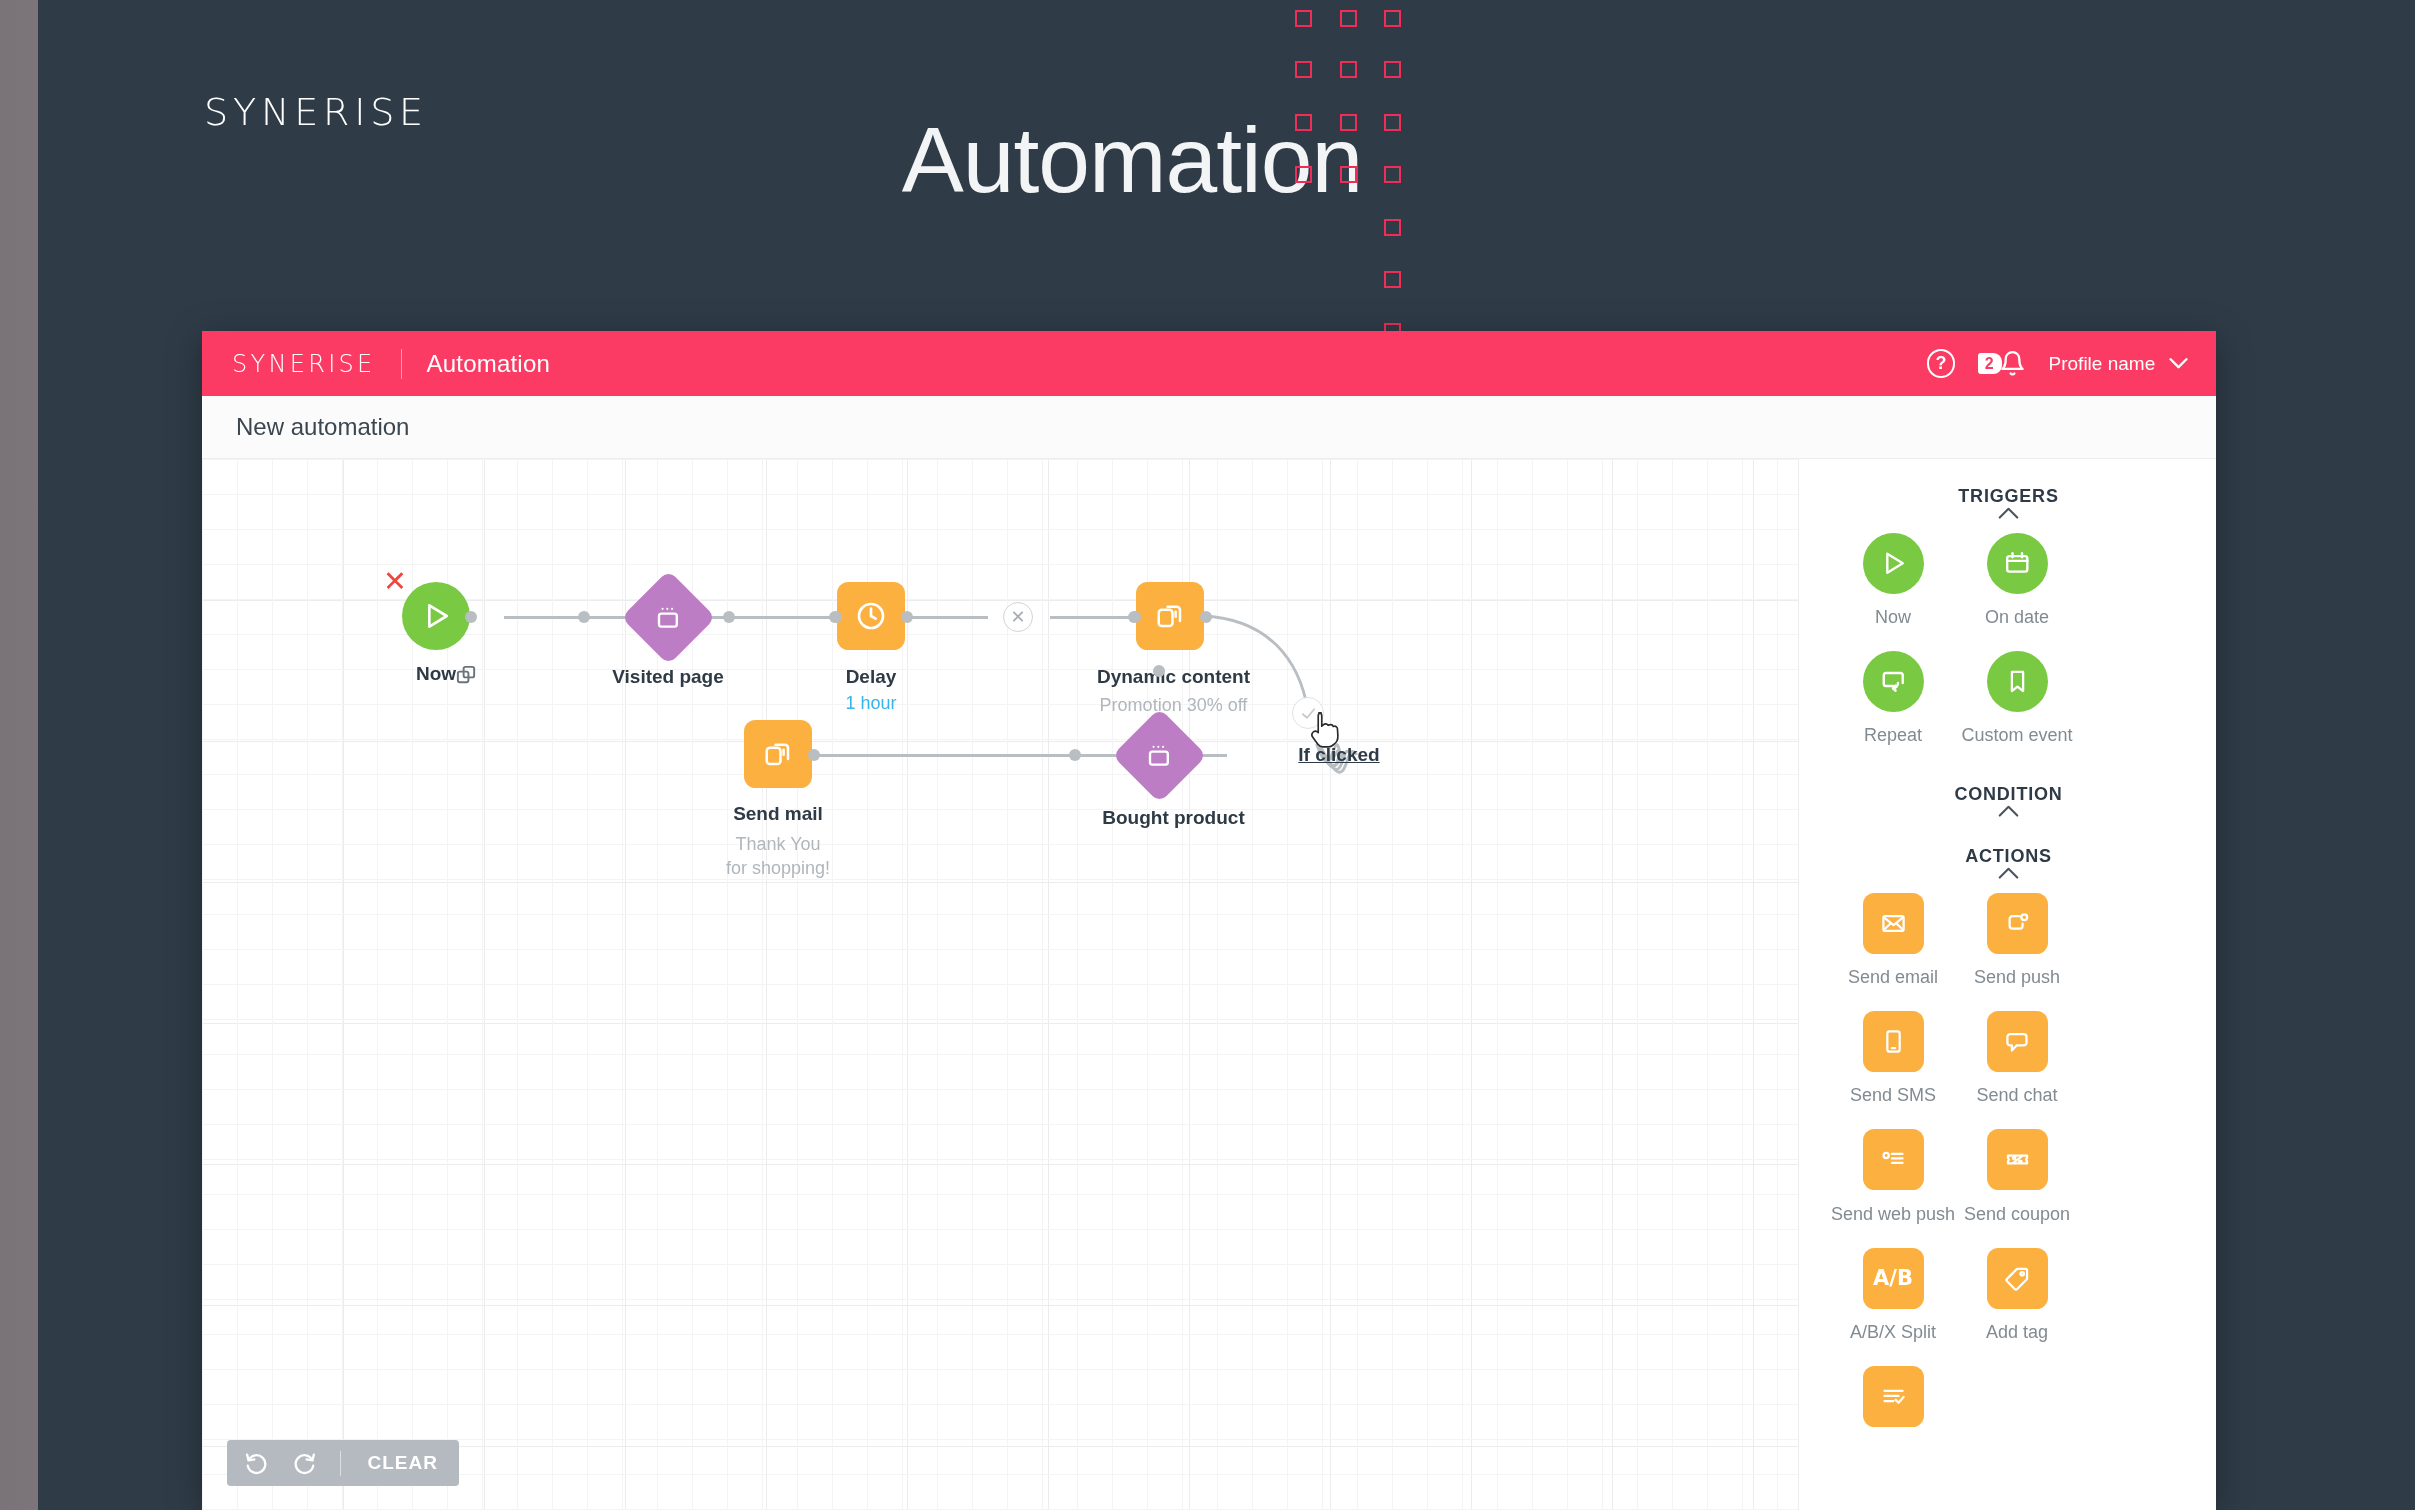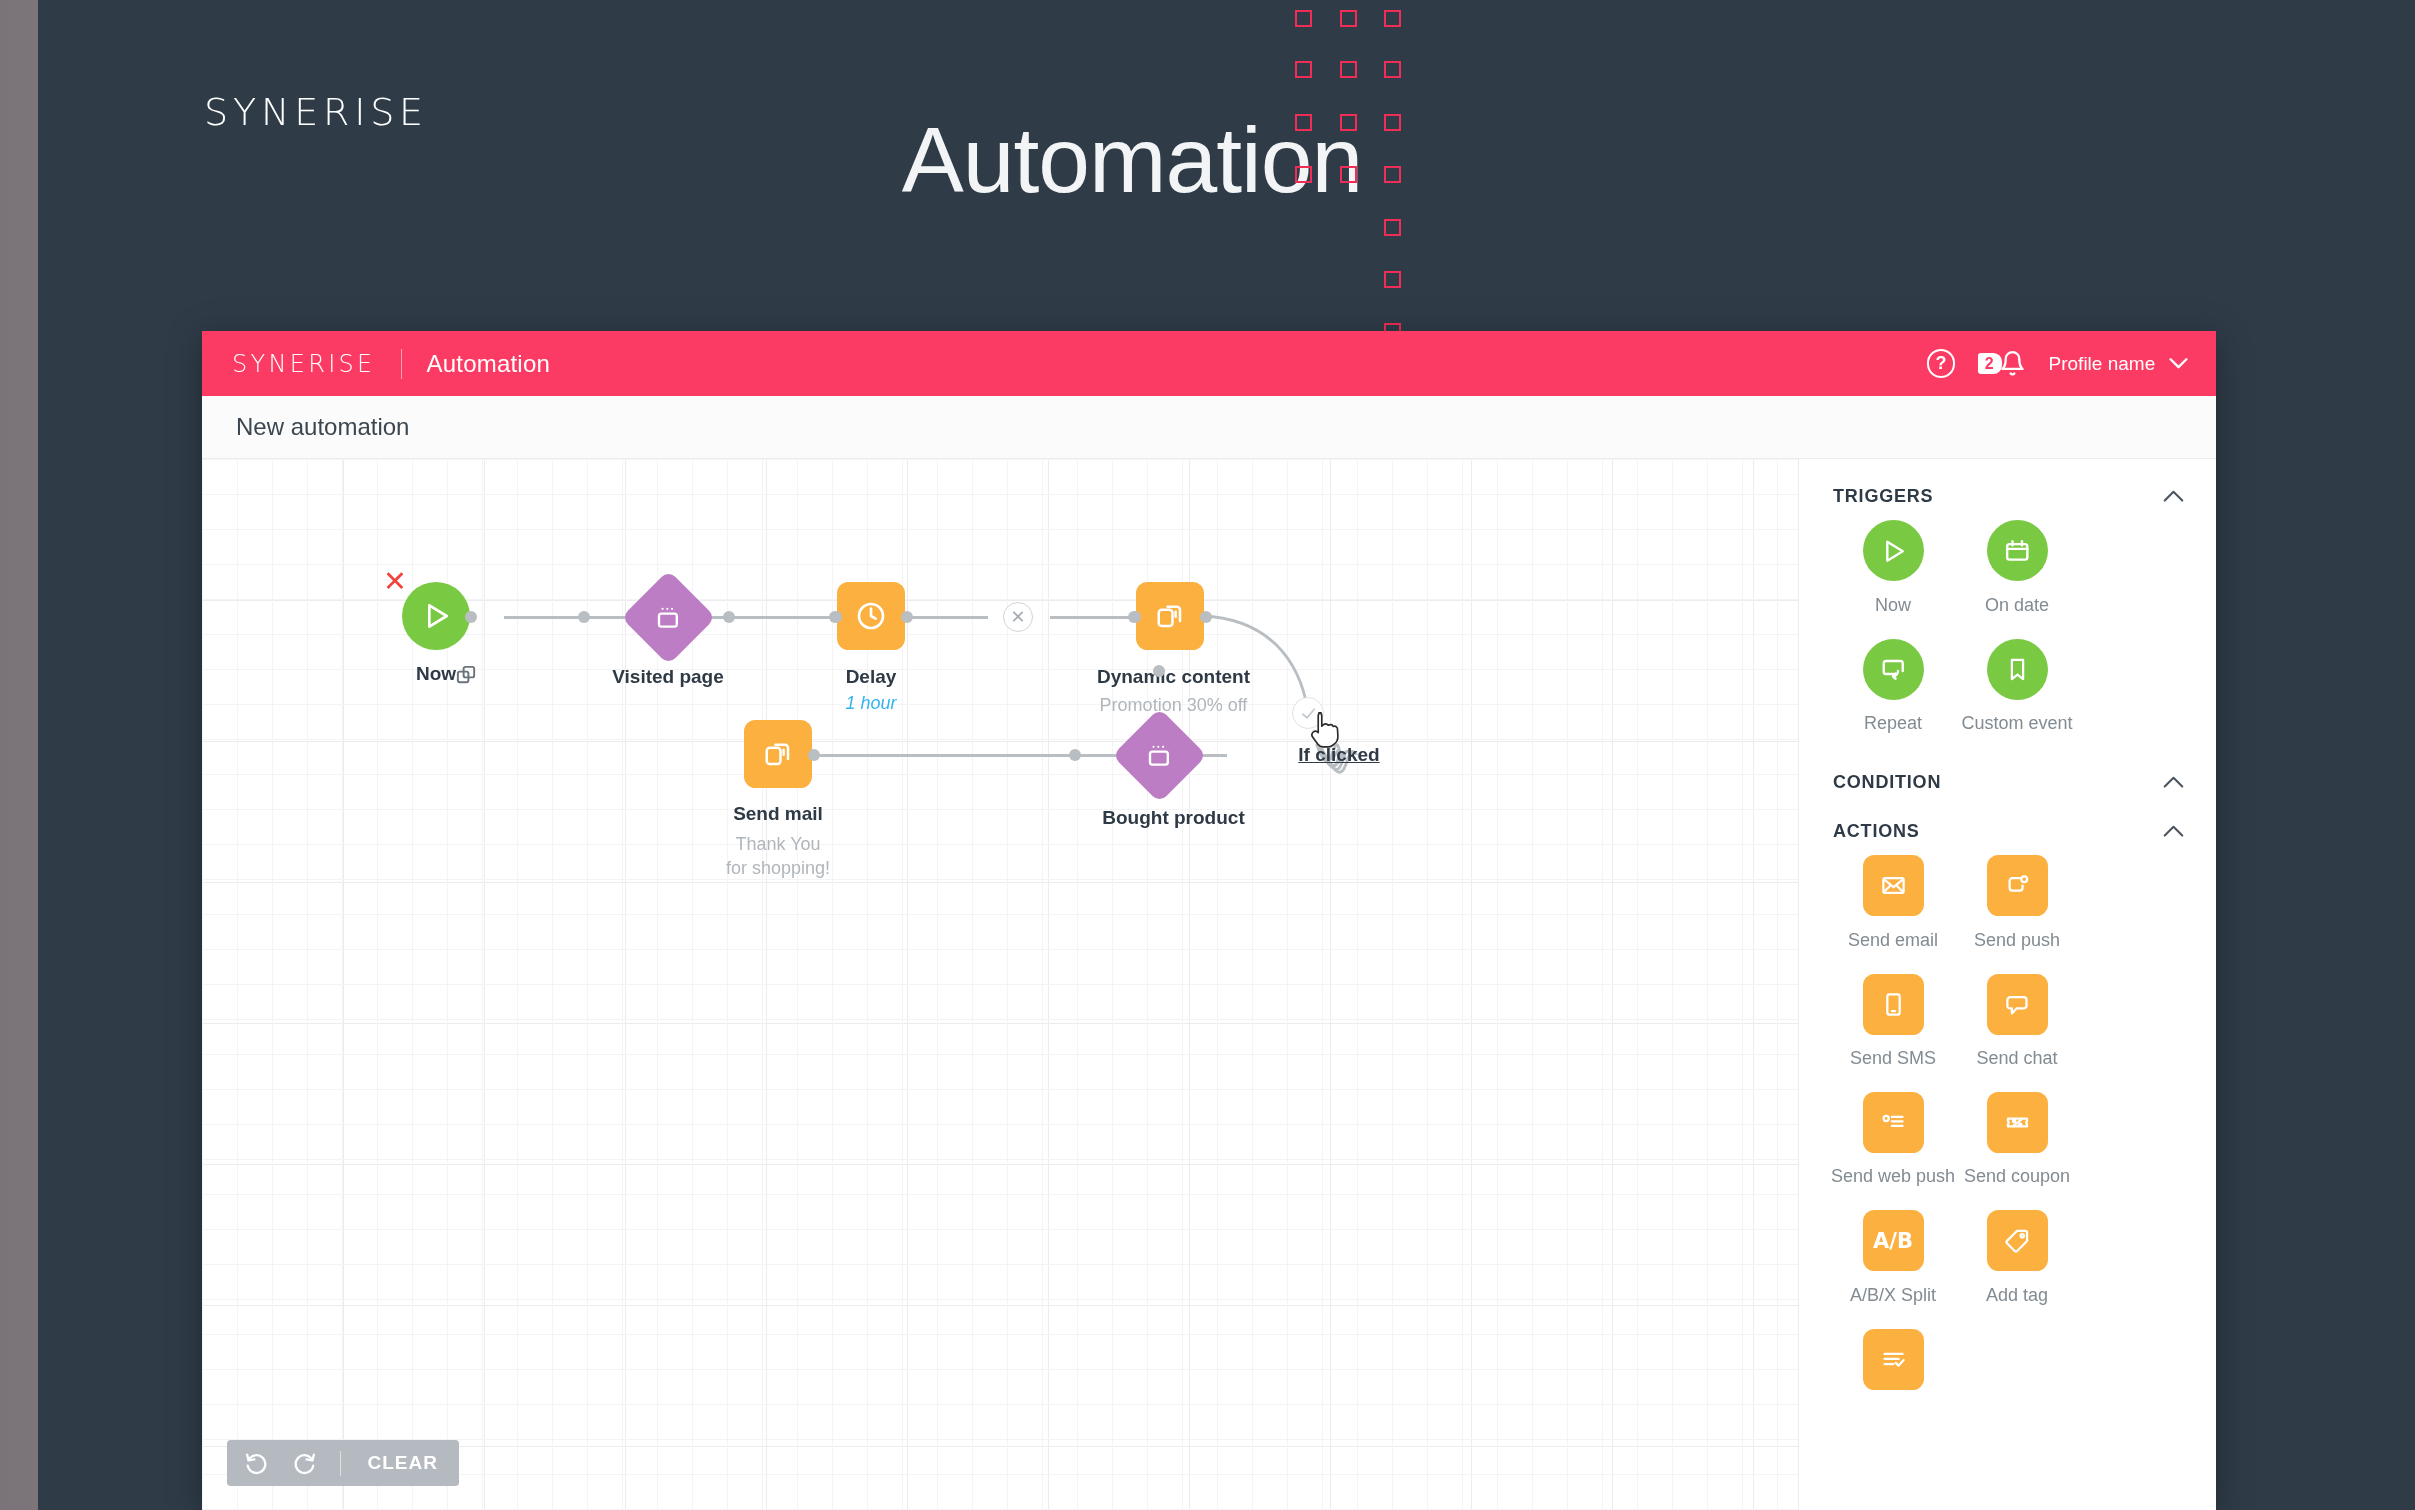--- a/index.html
+++ b/index.html
@@ -94,21 +94,21 @@
      align-items:center; justify-content:center; }
   .shape-diamond { width:67px; height:67px; transform: rotate(45deg); border-radius:9.5px;
      display:flex; align-items:center; justify-content:center; }
   .shape-diamond > * { transform: rotate(-45deg); }
   .green { background:#7ac943; }
   .orange { background:#fbb040; }
   .purple { background:#bd7dc4; }
   .node-label { position:absolute; white-space:nowrap; font-size:19px; font-weight:700;
      color:#2e3a45; text-align:center; }
   .node-sub { position:absolute; white-space:nowrap; font-size:18px; color:#b0b6bb; text-align:center; }
-  .node-sub.blue { color:#36b4f0;font-style:italic; }
+  .node-sub.blue { color:#36b4f0; }
   .port { position:absolute; width:12.4px; height:12.4px; border-radius:50%; background:#b9bec3; }
   .edge { position:absolute; background:#b9bec3; height:2.9px; }
   .xbtn { position:absolute; width:30px; height:30px; border-radius:50%; background:#fff;
      border:1.9px solid #cfd4d8; color:#a6adb3; font-size:18px; display:flex;
      align-items:center; justify-content:center; }
   .checkbtn { position:absolute; width:32px; height:32px; border-radius:50%; background:#fff;
      border:1.9px solid #dfe3e6; color:#c4cace; font-size:16px; display:flex;
      align-items:center; justify-content:center; }
   .red-x { position:absolute; color:#f0443c; font-size:28.5px; font-weight:400; line-height:1; }
   .dup-icon { position:absolute; color:#6a737c; }
@@ -120,21 +120,21 @@
     color:#fff; padding:0 5.7px;
   }
   #toolbar .tb-btn { width:48px; height:46px; display:flex; align-items:center; justify-content:center; cursor:pointer; }
   #toolbar .tb-div { width:1px; height:25px; background:rgba(255,255,255,.55); margin:0 11.4px; }
   #toolbar .clear { font-size:19px; font-weight:700; letter-spacing:1px; padding:0 15px; cursor:pointer; }
 
   
   #sidebar { position:absolute; right:0; top:0; width: 418px; height:1052px;
      background:#fff; border-left:1px solid #ededee; padding: 27px 0 0 0; overflow:hidden; }
   .sec-head { display:flex; align-items:center; justify-content:space-between;
-     padding: 0 32px 0 34px; margin-bottom: 13.3px; }
+     padding: 0 32px 0 34px; margin-bottom: 13.3px; flex-direction: column; }
   .sec-title { font-size:18px; font-weight:700; color:#2e3a45; letter-spacing:0.8px; }
   .chev { color:#4b5560; font-size:15px; }
   .tiles { display:flex; flex-wrap:wrap; padding: 0 19px 0 32px; }
   .tile { width: 124px; margin-bottom: 23px; display:flex; flex-direction:column;
      align-items:center; cursor:pointer; }
   .tile .art { width:61px; height:61px; display:flex; align-items:center; justify-content:center; }
   .tile .art.circ { border-radius:50%; }
   .tile .art.sq { border-radius:11.4px;justify-content:center; }
   .tile .art.dia { border-radius:8.6px; transform:rotate(45deg); width:57px; height:57px; }
   .tile .art.dia > * { transform: rotate(-45deg); }

